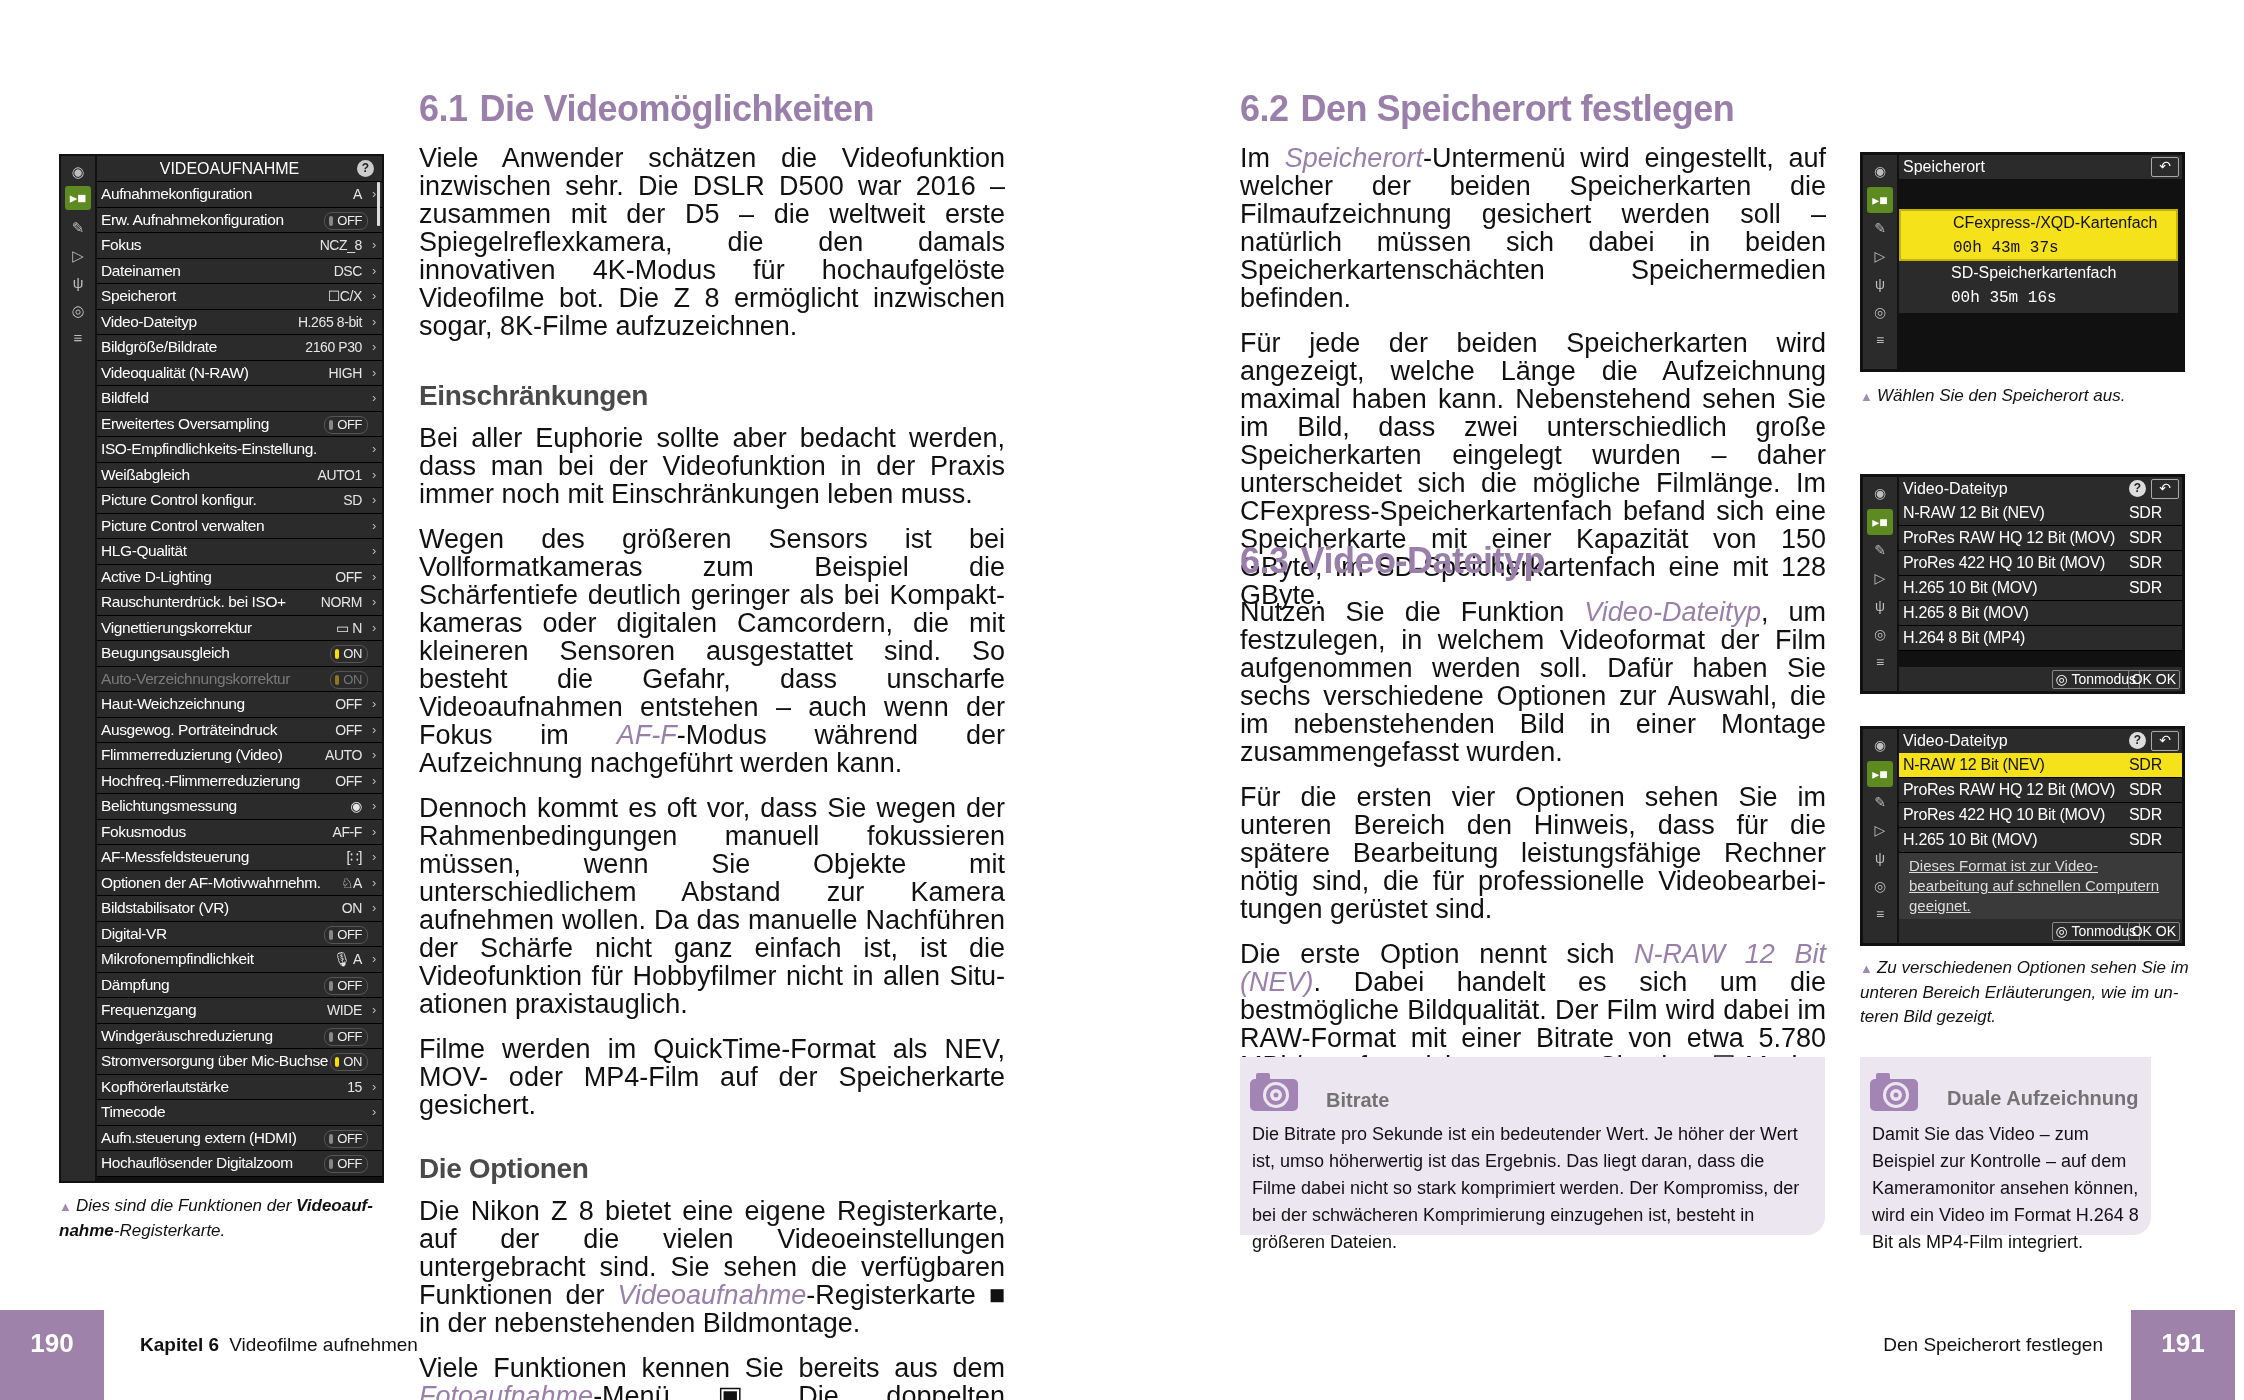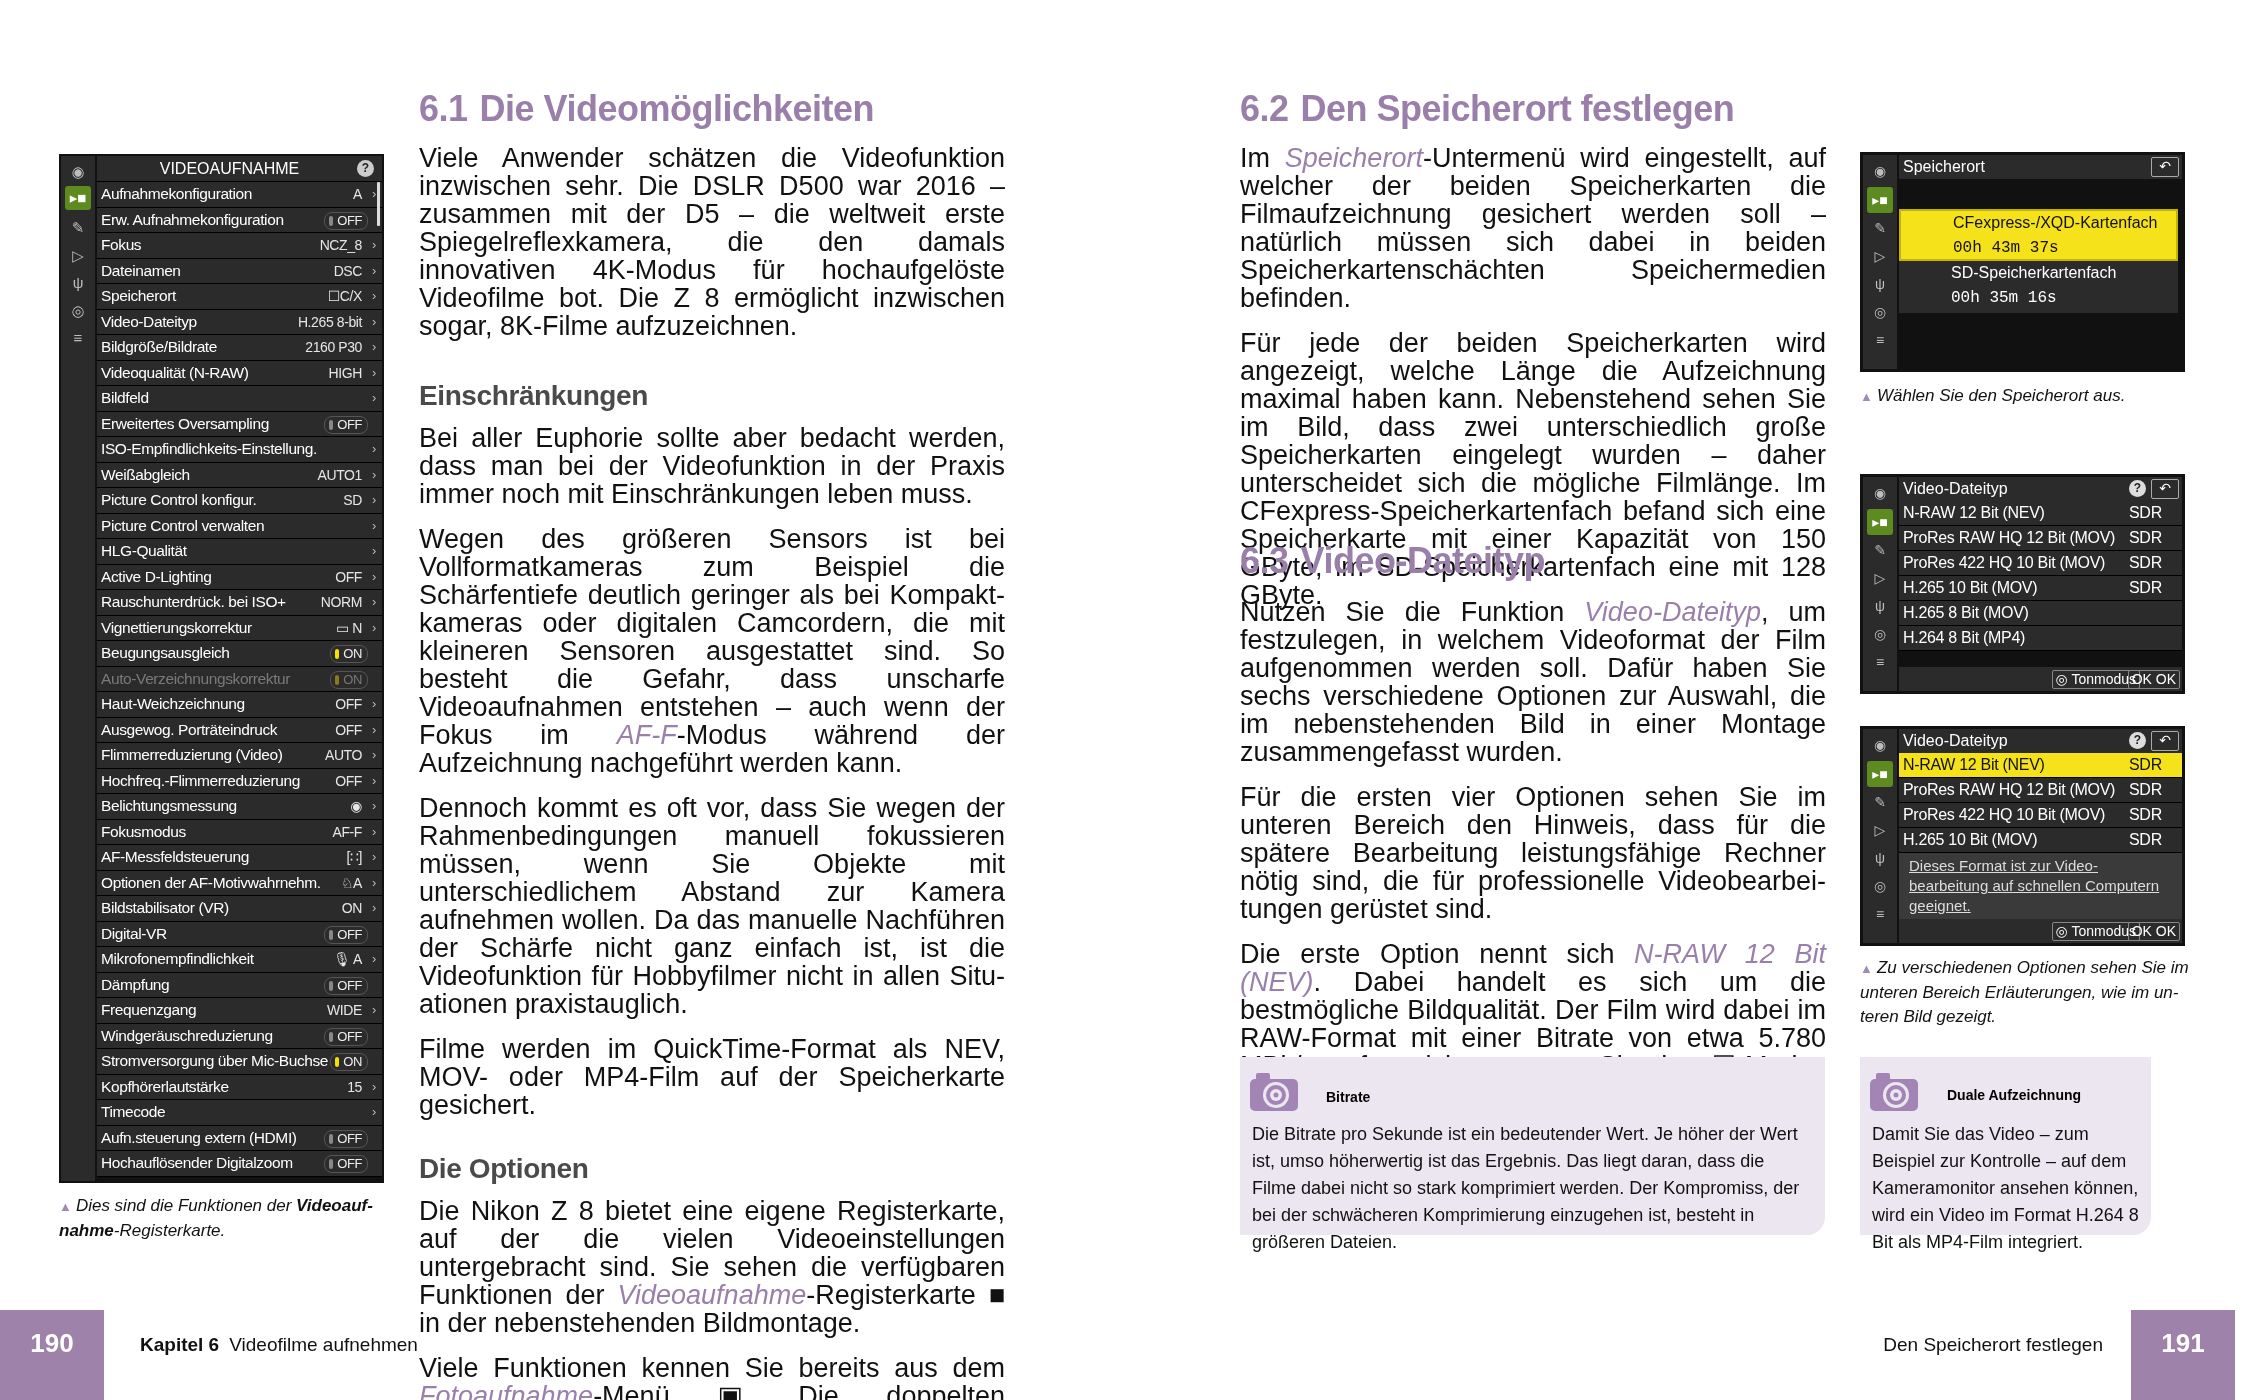--- a/index.html
+++ b/index.html
@@ -60,21 +60,21 @@
   .scr .desc { background:#3a3a3a; color:#ddd; font-size:15px; line-height:20px; padding:3px 10px; height:60px;
                font-family:"Liberation Sans Narrow","Liberation Sans", sans-serif;text-decoration:underline; }
   .scr .card { position:absolute; left:0; right:4px; height:52px; color:#fff; font-size:16px; }
   .scr .card.sel { background:#f5e21a; border:2px solid #c4b300; color:#111; box-sizing:border-box; }
   .scr .card .l1 { position:absolute; left:52px; top:3px; font-family:"Liberation Sans Narrow","Liberation Sans", sans-serif; }
   .scr .card .l2 { position:absolute; left:52px; top:28px; font-family:"Liberation Mono", monospace; font-size:16px; }
 
   
   .info { position:absolute; background:#ece6f0; border-radius:0 0 18px 0; }
   .info .cam-ic { position:absolute; left:10px; top:14px; width:48px; height:40px; }
-  .info .ttl { position:absolute; font-weight:bold; font-size:14px; color:#000000; }
+  .info .ttl { position:absolute; font-weight:bold; font-size:20px; color:#737373; }
   .info .txt { position:absolute; left:12px; right:12px; font-family:"Liberation Sans Narrow","Liberation Sans", sans-serif;
                font-size:18px; line-height:27px; color:#111; }
 
   
   .pgbox { position:absolute; top:1310px; width:104px; height:90px; background:#9f82a9; color:#fff; font-weight:bold; font-size:26px;
            text-align:center; line-height:38px; padding-top:14px; box-sizing:border-box; font-family:"Liberation Sans Narrow","Liberation Sans", sans-serif; }
   .ftxt { position:absolute; top:1334px; font-size:19px; color:#111; }
   .ftxt b { font-weight:bold; margin-right:10px; }
 </style>
 </head>

